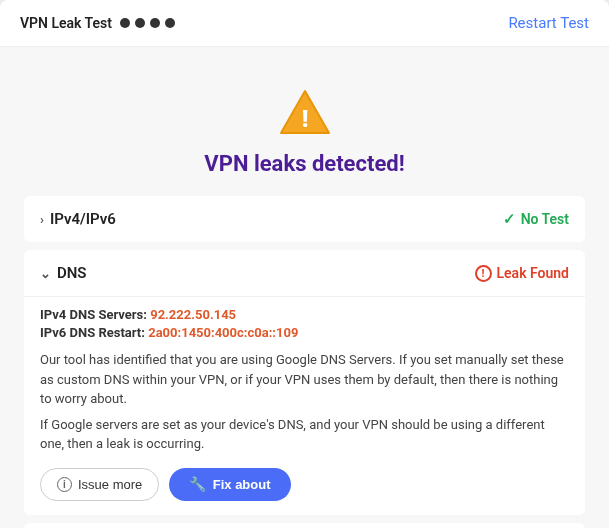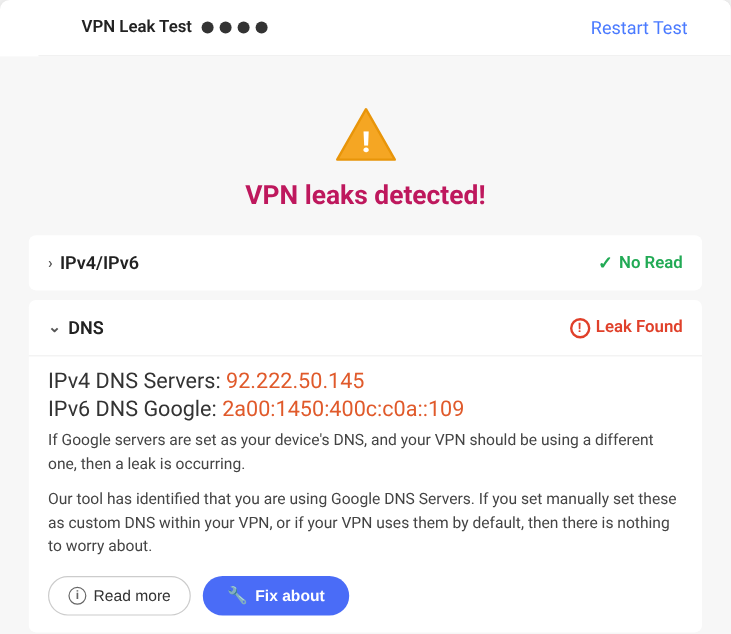--- a/index.html
+++ b/index.html
@@ -16,24 +16,23 @@
       border-radius: 8px;
       width: 609px;
       min-height: 528px;
       box-shadow: 0 2px 8px rgba(0,0,0,0.1);
       overflow: hidden;
     }
     .header {
       display: flex;
       justify-content: space-between;
       align-items: center;
-      padding: 14px 36px;
+      padding: 14px 20px;
       border-bottom: 1px solid #eee;
       background: #fff;
-      margin-left: 32px;
     }
     .header-left {
       display: flex;
       align-items: center;
       gap: 8px;
     }
     .header-title {
       font-size: 14px;
       font-weight: 600;
       color: #222;
@@ -65,21 +64,21 @@
       padding: 20px 0 16px;
     }
     .warning-icon {
       width: 52px;
       height: 52px;
       margin-bottom: 12px;
     }
     .warning-title {
       font-size: 22px;
       font-weight: 700;
-      color: #be185d;
+      color: #4c1d95;
       margin-bottom: 4px;
     }
     .section-row {
       display: flex;
       justify-content: space-between;
       align-items: center;
       padding: 14px 16px;
       background: #fff;
       border-radius: 6px;
       margin-bottom: 8px;
@@ -140,23 +139,24 @@
       justify-content: space-between;
       align-items: center;
       padding: 14px 16px;
       cursor: pointer;
     }
     .dns-details {
       padding: 10px 16px 14px;
       border-top: 1px solid #f0f0f0;
     }
     .dns-server-line {
-      font-size: 18px;
+      font-size: 13px;
       color: #333;
       margin-bottom: 3px;
+      font-weight: bold;
     }
     .dns-server-line span.ip {
       color: #e05a2b;
     }
     .dns-description {
       font-size: 13px;
       color: #444;
       line-height: 1.5;
       margin-top: 10px;
     }
@@ -235,21 +235,21 @@
       <span class="warning-title">VPN leaks detected!</span>
     </div>
 
     <div class="section-row">
       <div class="section-label">
         <span class="chevron">›</span>
         <span>IPv4/IPv6</span>
       </div>
       <div class="status-no-leak">
         <span class="check-icon">✓</span>
-        <span>No Read</span>
+        <span>No Test</span>
       </div>
     </div>
 
     <div class="dns-expanded">
       <div class="dns-header-row">
         <div class="section-label">
           <span class="chevron">⌄</span>
           <span>DNS</span>
         </div>
         <div class="status-issue">
@@ -257,31 +257,31 @@
           <span>Leak Found</span>
         </div>
       </div>
 
       <div class="dns-details">
         <div class="dns-server-line">
           <span>IPv4 DNS Servers:</span>
           <span class="ip">92.222.50.145</span>
         </div>
         <div class="dns-server-line">
-          <span>IPv6 DNS Google:</span>
+          <span>IPv6 DNS Restart:</span>
           <span class="ip">2a00:1450:400c:c0a::109</span>
         </div>
 
+        <div class="dns-description">Our tool has identified that you are using Google DNS Servers. If you set manually set these as custom DNS within your VPN, or if your VPN uses them by default, then there is nothing to worry about.</div>
         <div class="dns-description" style="margin-top:6px;">If Google servers are set as your device's DNS, and your VPN should be using a different one, then a leak is occurring.</div>
-        <div class="dns-description">Our tool has identified that you are using Google DNS Servers. If you set manually set these as custom DNS within your VPN, or if your VPN uses them by default, then there is nothing to worry about.</div>
 
         <div class="action-buttons">
           <button class="btn-read-more">
             <span class="info-icon">i</span>
-            <span>Read more</span>
+            <span>Issue more</span>
           </button>
           <button class="btn-fix-leak">
             <span class="wrench-icon">🔧</span>
             <span>Fix about</span>
           </button>
         </div>
       </div>
     </div>
 
     <div class="section-row">

